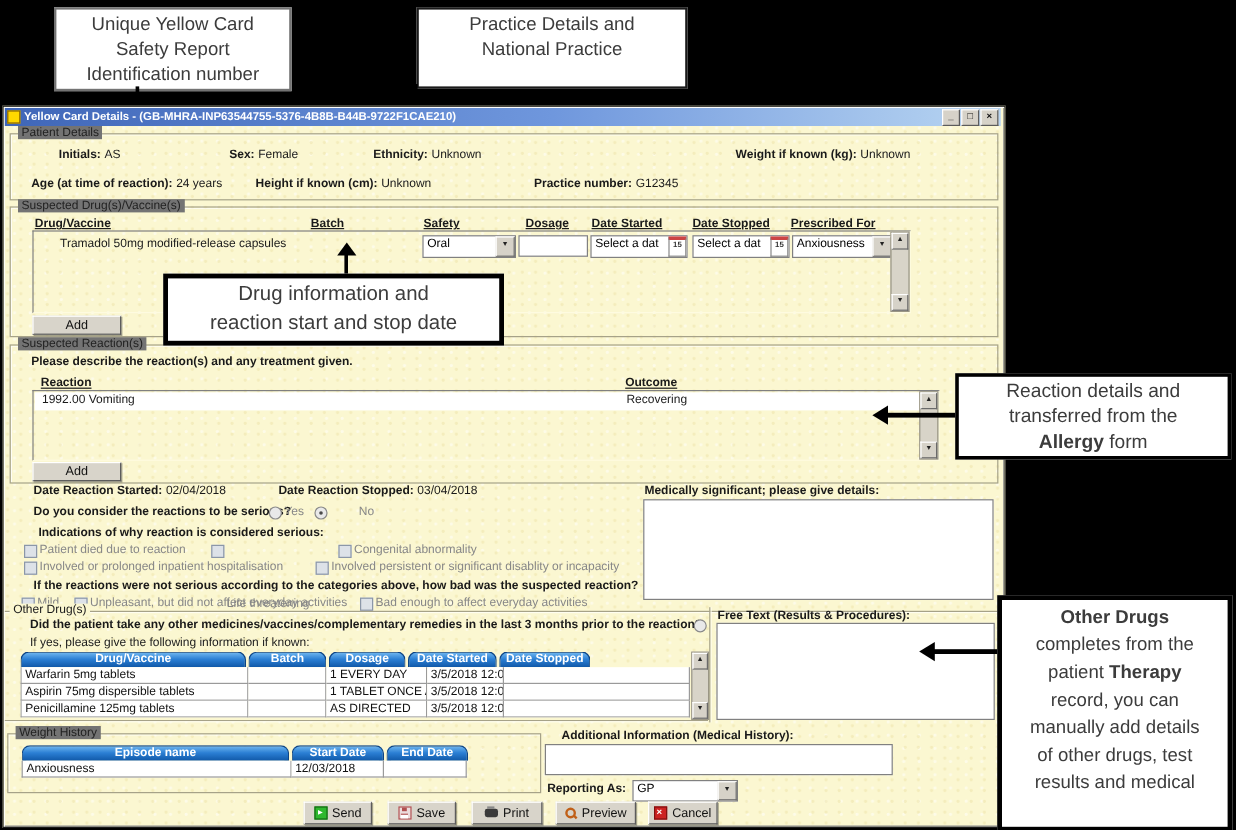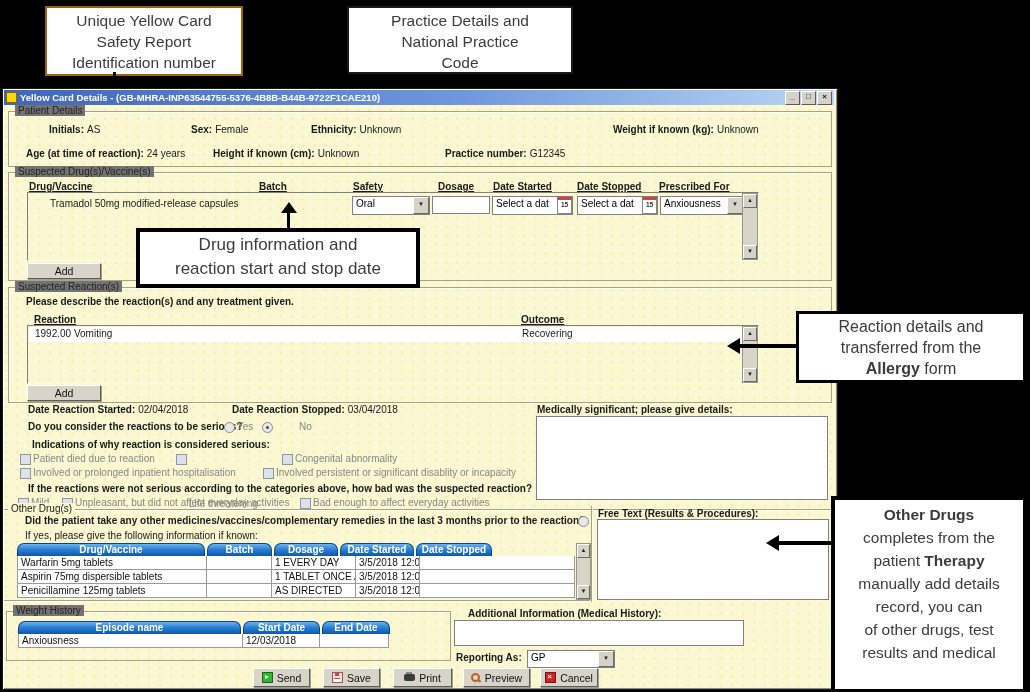--- a/index.html
+++ b/index.html
@@ -50,31 +50,30 @@
             background:linear-gradient(90deg,#3f66b8 0%,#6f97dd 55%,#b9d6f2 100%);}
   .ctrl{width:13px;height:12px;background:#d6d2c8;border:1px solid;border-color:#fff #5c5c5c #5c5c5c #fff;
         font-size:8px;line-height:10px;text-align:center;font-weight:bold;color:#111;margin-left:1px;}
   .iconbox{display:inline-block;}
 </style>
 </head>
 <body>
 
 <div id="stage">
 
-  <div class="callout" style="left:45px;top:6px;width:194px;height:62px;border:2px solid #a16207;padding:2px 0;font-size:15.5px;line-height:21px;">
+  <div class="callout" style="left:45px;top:6px;width:194px;height:62px;border:2px solid #737373;padding:2px 0;font-size:15.5px;line-height:21px;">
     <div>Unique Yellow Card</div>
     <div>Safety Report</div>
     <div>Identification number</div>
   </div>
   <div class="conn" style="left:113px;top:72px;width:3px;height:24px;"></div>
 
   <div class="callout" style="left:347px;top:6px;width:222px;height:60px;border:2px solid #1a1a1a;padding:2px 0;font-size:15.5px;line-height:21px;">
     <div>Practice Details and</div>
     <div>National Practice</div>
-    <div>Code</div>
   </div>
   <div class="conn" style="left:344px;top:70px;width:4px;height:68px;"></div>
   <div class="arrow-down" style="left:337px;top:138px;"></div>
 
   <div class="abs winbg" style="left:2px;top:88px;width:834px;height:600px;border:1px solid #1a1a1a;box-shadow:inset 1px 1px 0 #fff, inset -1px -1px 0 #8a8a8a;"></div>
 
   <div class="titlebar">
     <span style="width:9px;height:9px;background:#ffd800;border:1px solid #8a6700;margin:0 3px 0 2px;display:inline-block;"></span>
     <span style="color:#fff;font-weight:bold;font-size:9.5px;flex:1;overflow:hidden;white-space:nowrap;">Yellow Card Details - (GB-MHRA-INP63544755-5376-4B8B-B44B-9722F1CAE210)</span>
     <span class="ctrl">_</span>
@@ -141,21 +140,21 @@
     <div>Drug information and</div>
     <div>reaction start and stop date</div>
   </div>
 
   <div class="fs" style="left:8px;top:287px;width:822px;height:114px;">
     <span class="leg">Suspected Reaction(s)</span>
     <div class="t b" style="left:17px;top:8px;">Please describe the reaction(s) and any treatment given.</div>
     <div class="t b u" style="left:25px;top:26px;">Reaction</div>
     <div class="t b u" style="left:512px;top:26px;">Outcome</div>
 
-    <div class="inset" style="left:18px;top:37px;width:730px;height:57px;">
+    <div class="inset" style="left:18px;top:37px;width:730px;height:57px;padding-left:24px;">
       <div class="abs white" style="left:1px;top:1px;right:15px;height:15px;">
         <span class="t" style="left:6px;top:1px;">1992.00 Vomiting</span>
         <span class="t" style="left:493px;top:1px;">Recovering</span>
       </div>
       <div class="scrollbar" style="right:0;top:0;width:14px;height:55px;">
         <span class="sb-btn" style="top:0;">▲</span>
         <span class="sb-btn" style="bottom:0;">▼</span>
       </div>
     </div>
     <div class="btn3d" style="left:18px;top:97px;width:72px;height:14px;">
@@ -307,19 +306,19 @@
     <div>transferred from the</div>
     <div><b>Allergy</b><span> form</span></div>
   </div>
 
   <div class="arrow-left" style="left:766px;top:535px;"></div>
   <div class="conn" style="left:778px;top:541px;width:54px;height:4px;"></div>
   <div class="callout" style="left:831px;top:496px;width:188px;height:183px;border:4px solid #000;padding:3px 0;font-size:15.5px;line-height:23px;">
     <div class="b">Other Drugs</div>
     <div>completes from the</div>
     <div><span>patient </span><b>Therapy</b></div>
+    <div>record, you can</div>
     <div>manually add details</div>
-    <div>record, you can</div>
     <div>of other drugs, test</div>
     <div>results and medical</div>
   </div>
 
 </div>
 
 </body></html>

